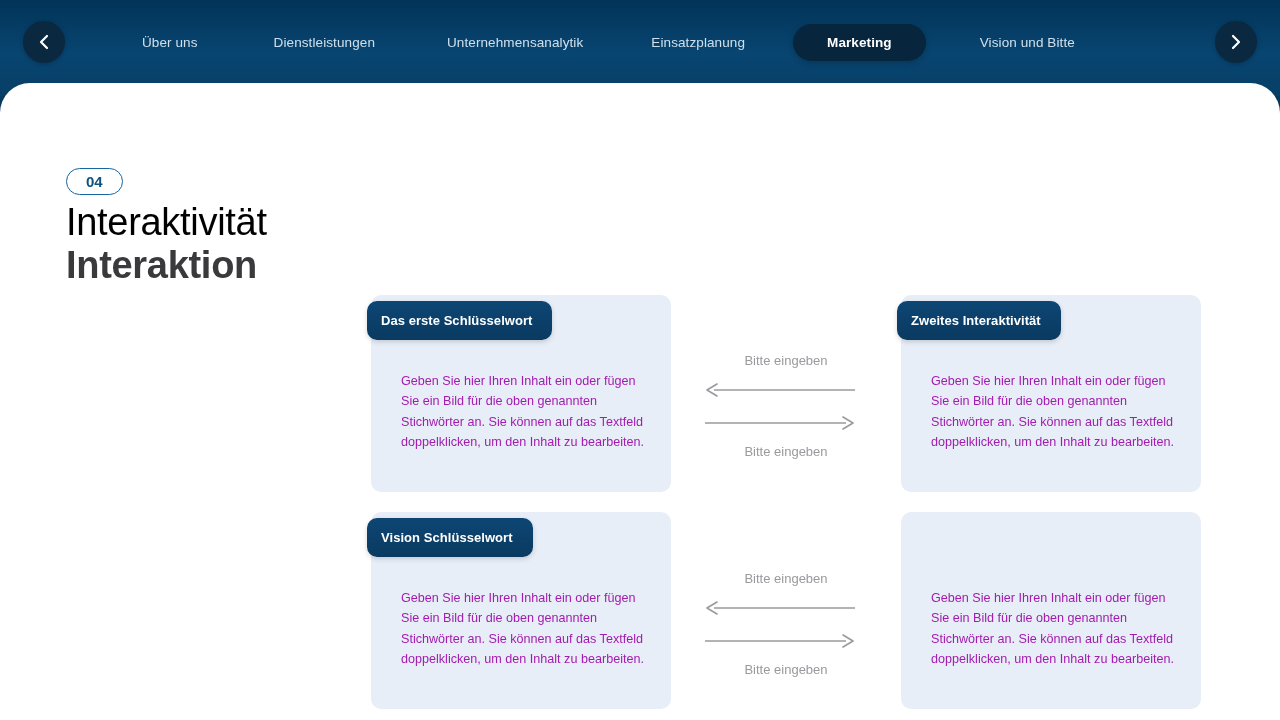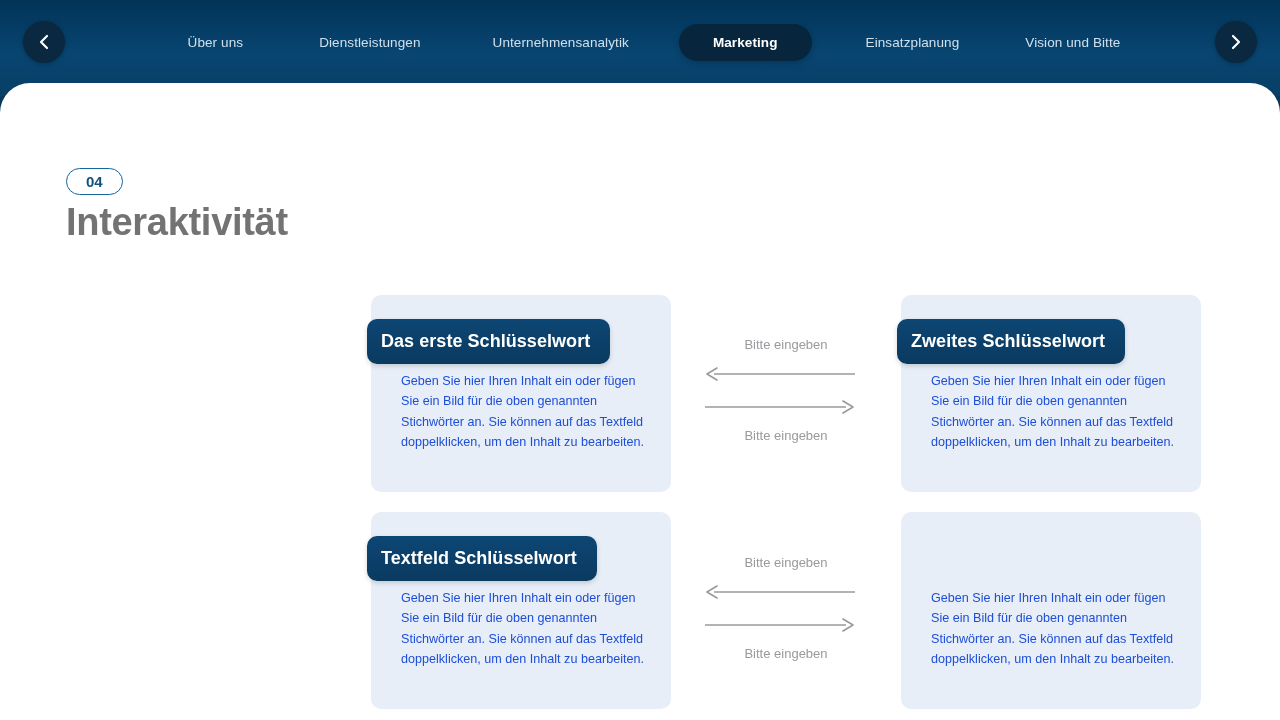--- a/index.html
+++ b/index.html
@@ -42,21 +42,21 @@
   .nav-arrow svg { display: block; }
 
   .nav-items {
     position: absolute;
     left: 96px;
     top: 0;
     width: 1088px;
     height: 96px;
     display: flex;
     align-items: center;
-    justify-content: center;
+    justify-content: flex-start;
     gap: 0;
   }
 
   .nav-item {
     color: #cfe0ec;
     font-size: 13.5px;
     letter-spacing: 0.1px;
     white-space: nowrap;
     padding: 9px 18px;
     border-radius: 20px;
@@ -103,23 +103,23 @@
     border: 1.6px solid #1565a0;
     color: #11527f;
     font-size: 15px;
     font-weight: bold;
     border-radius: 16px;
     padding: 5px 19px;
     line-height: 1;
   }
 
   .title-line1 {
-    color: #737373;
+    color: #000000;
     font-size: 38px;
-    font-weight: bold;
+    font-weight: normal;
     line-height: 1.12;
     margin-top: 6px;
     letter-spacing: -0.3px;
   }
 
   .title-line2 {
     color: #3a3a3c;
     font-size: 38px;
     font-weight: bold;
     line-height: 1.12;
@@ -139,54 +139,55 @@
     top: 0;
     width: 300px;
     height: 197px;
     background: #e8eef7;
     border-radius: 10px;
   }
 
   .card-head {
     position: absolute;
     left: -4px;
-    top: 24px;
+    top: 6px;
     min-width: 160px;
     background: linear-gradient(180deg, #0d4674 0%, #0a3a60 100%);
     color: #ffffff;
-    font-size: 18px;
+    font-size: 13px;
     font-weight: bold;
     border-radius: 10px;
     padding: 12px 20px 12px 14px;
     white-space: nowrap;
     box-shadow: 0 2px 5px rgba(0,0,0,0.16);
     letter-spacing: 0.05px;
   }
 
   .card-text {
     position: absolute;
     left: 30px;
     top: 76px;
     width: 248px;
-    color: #1d4ed8;
+    color: #a21caf;
     font-size: 12.6px;
     line-height: 1.62;
   }
 
   
   .card.c1 { left: 371px; top: 212px; }
   .card.c2 { left: 901px; top: 212px; }
   .card.c3 { left: 371px; top: 429px; }
   .card.c4 { left: 901px; top: 429px; }
 
   
   .connector {
     position: absolute;
     left: 705px;
     width: 162px;
+    margin-top: 16px;
   }
   .connector.k1 { top: 255px; }
   .connector.k2 { top: 473px; }
 
   .conn-label {
     text-align: center;
     color: #9a9a9e;
     font-size: 13px;
     line-height: 1;
   }
@@ -207,57 +208,58 @@
       <svg width="14" height="18" viewBox="0 0 14 18">
         <polyline points="10,3 4,9 10,15" fill="none" stroke="#ffffff" stroke-width="2.2" stroke-linecap="round" stroke-linejoin="round"></polyline>
       </svg>
     </span>
   </div>
 
   <div class="nav-items">
     <div class="nav-item spacer-a">Über uns</div>
     <div class="nav-item spacer-c">Dienstleistungen</div>
     <div class="nav-item spacer-b">Unternehmensanalytik</div>
+    <div class="nav-item spacer-e">Einsatzplanung</div>
     <div class="nav-item active spacer-d">Marketing</div>
-    <div class="nav-item spacer-e">Einsatzplanung</div>
     <div class="nav-item">Vision und Bitte</div>
   </div>
 
   <div class="nav-arrow next">
     <span>
       <svg width="14" height="18" viewBox="0 0 14 18">
         <polyline points="4,3 10,9 4,15" fill="none" stroke="#ffffff" stroke-width="2.2" stroke-linecap="round" stroke-linejoin="round"></polyline>
       </svg>
     </span>
   </div>
 </div>
 
 <div class="panel">
 
   <div class="title-block">
     <div class="badge">04</div>
     <div class="title-line1">Interaktivität</div>
+    <div class="title-line2">Interaktion</div>
   </div>
 
   <div class="card c1">
     <div class="card-body"></div>
     <div class="card-text">Geben Sie hier Ihren Inhalt ein oder fügen Sie ein Bild für die oben genannten Stichwörter an. Sie können auf das Textfeld doppelklicken, um den Inhalt zu bearbeiten.</div>
     <div class="card-head">Das erste Schlüsselwort</div>
   </div>
 
   <div class="card c2">
     <div class="card-body"></div>
     <div class="card-text">Geben Sie hier Ihren Inhalt ein oder fügen Sie ein Bild für die oben genannten Stichwörter an. Sie können auf das Textfeld doppelklicken, um den Inhalt zu bearbeiten.</div>
-    <div class="card-head">Zweites Schlüsselwort</div>
+    <div class="card-head">Zweites Interaktivität</div>
   </div>
 
   <div class="card c3">
     <div class="card-body"></div>
     <div class="card-text">Geben Sie hier Ihren Inhalt ein oder fügen Sie ein Bild für die oben genannten Stichwörter an. Sie können auf das Textfeld doppelklicken, um den Inhalt zu bearbeiten.</div>
-    <div class="card-head">Textfeld Schlüsselwort</div>
+    <div class="card-head">Vision Schlüsselwort</div>
   </div>
 
   <div class="card c4">
     <div class="card-body"></div>
     <div class="card-text">Geben Sie hier Ihren Inhalt ein oder fügen Sie ein Bild für die oben genannten Stichwörter an. Sie können auf das Textfeld doppelklicken, um den Inhalt zu bearbeiten.</div>
   </div>
 
   <div class="connector k1">
     <div class="conn-label top">Bitte eingeben</div>
     <div class="arrow-row">

